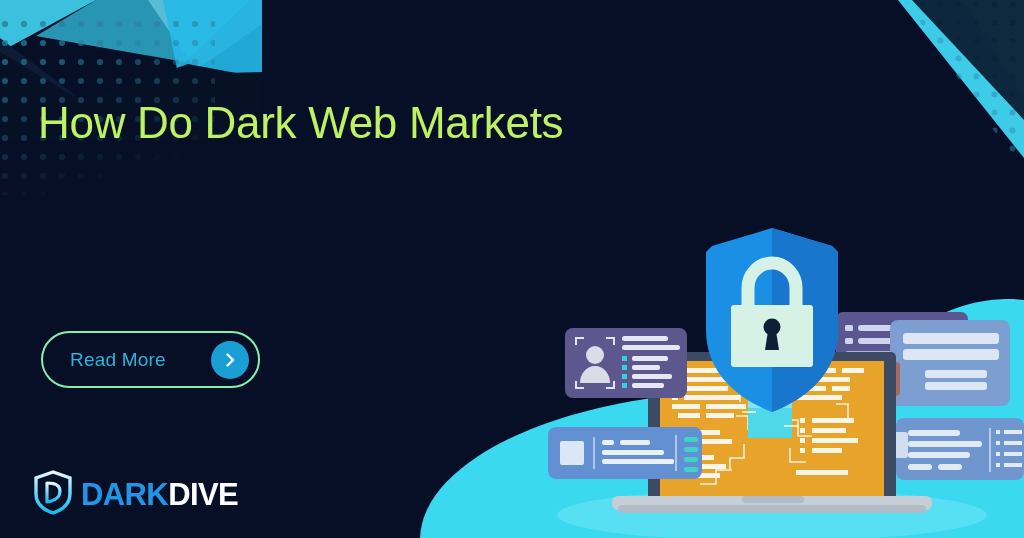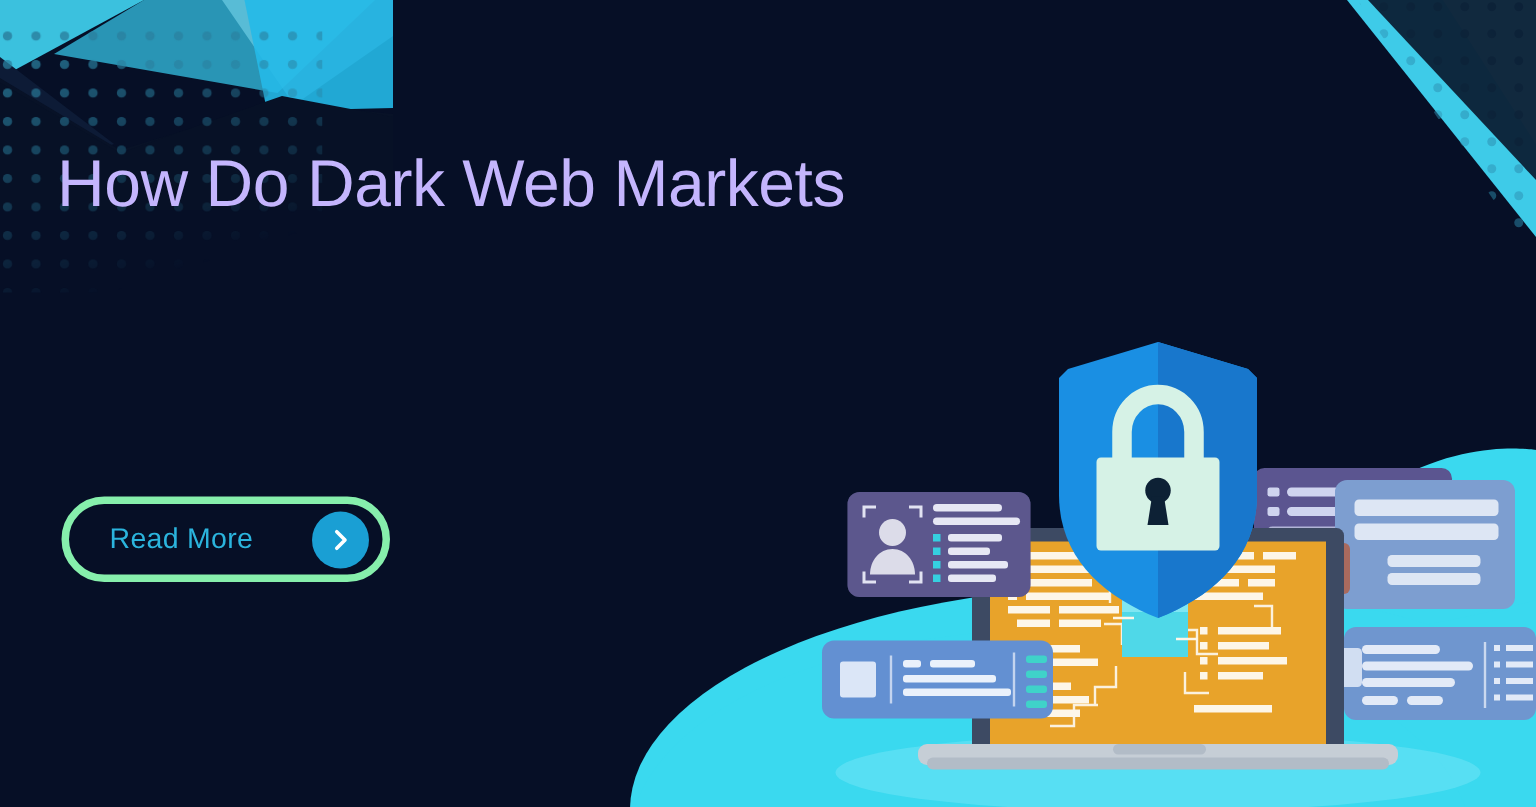--- a/index.html
+++ b/index.html
@@ -22,34 +22,34 @@
   #headline {
     position: absolute; left: 38px; top: 97px;
     width: 720px;
     color: #ffffff;
     line-height: 1.16;
     letter-spacing: -0.3px;
   }
   #title-line-1 {
     display: block;
     font-size: 44px; font-weight: 400;
-    color: #c4b5fd;
+    color: #bef264;
   }
   #title-line-2 {
     display: block;
     font-size: 45px; font-weight: 700;
     color: #ffffff;
     margin-top: 4px;
   }
 
   
   #read-more-button {
     position: absolute; left: 41px; top: 331px;
     height: 57px; width: 219px;
-    border: 5px solid #86efac;
+    border: 2px solid #86efac;
     border-radius: 30px;
     background: transparent;
     display: flex; align-items: center;
     padding: 0 9px 0 27px;
     cursor: pointer;
   }
   #read-more-label {
     font-size: 19px; font-weight: 400;
     color: #2bb4dd;
     flex: 1;
@@ -346,14 +346,33 @@
 
   <div id="read-more-button">
     <span id="read-more-label">Read More</span>
     <span id="read-more-arrow">
       <svg width="16" height="16" viewBox="0 0 16 16">
         <path d="M5.5 2.5 L11 8 L5.5 13.5" stroke="#ffffff" stroke-width="2.4" fill="none" stroke-linecap="round" stroke-linejoin="round"></path>
       </svg>
     </span>
   </div>
 
+  <div id="logo">
+    <span>
+      <svg width="40" height="45" viewBox="0 0 40 45">
+        <defs>
+          <linearGradient id="shieldGrad" x1="0" y1="0" x2="0" y2="1">
+            <stop offset="0%" stop-color="#eaf6ff"></stop>
+            <stop offset="55%" stop-color="#5fd6f5"></stop>
+            <stop offset="100%" stop-color="#18b9ef"></stop>
+          </linearGradient>
+        </defs>
+        <path d="M20,2 L3,8 L3,24 C3,34 11,40 20,43 C29,40 37,34 37,24 L37,8 Z" fill="none" stroke="url(#shieldGrad)" stroke-width="3.4"></path>
+        <path d="M14,13 L14,32 C22,31 27,27 27,21 C27,15 22,13 14,13 Z" fill="none" stroke="url(#shieldGrad)" stroke-width="3.2" stroke-linejoin="round"></path>
+      </svg>
+    </span>
+    <span id="logo-text">
+      <span class="logo-dark">DARK</span>
+        <span class="logo-dive">DIVE</span>
+    </span>
+  </div>
 
 </div>
 
 </body></html>

